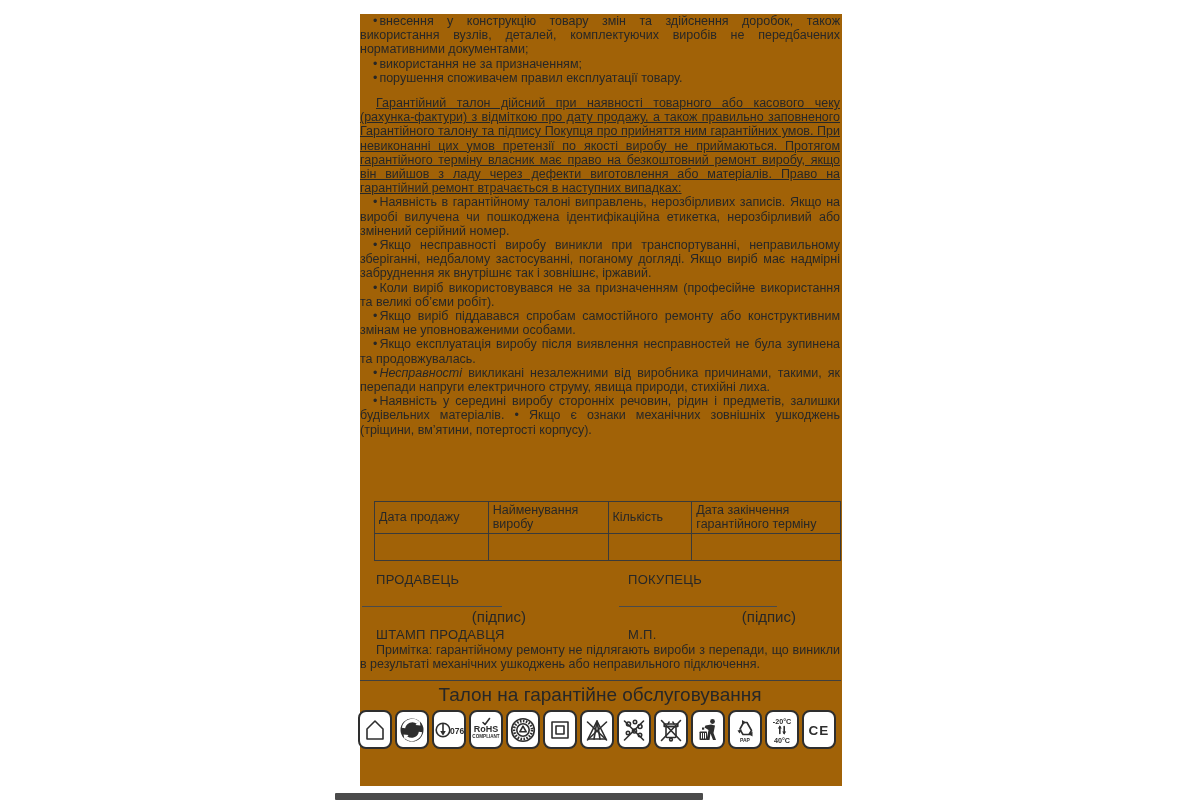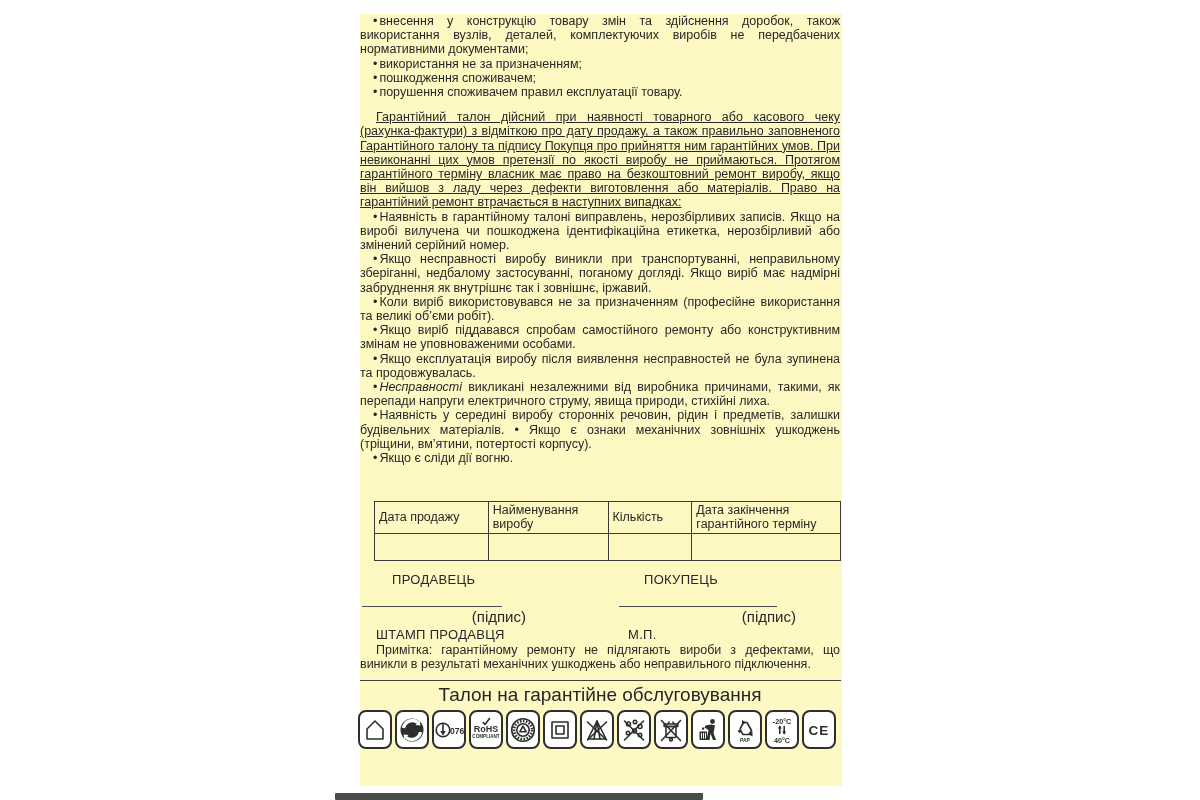--- a/index.html
+++ b/index.html
@@ -6,21 +6,21 @@
   html,body { margin:0; padding:0; }
   body {
     width:1200px; height:800px; overflow:hidden;
     background:#ffffff;
     font-family:"Liberation Sans", sans-serif;
     color:#272727;
     position:relative;
   }
   .page {
     position:absolute; left:360px; top:14px; width:482px; height:772px;
-    background:#fef9c3;
+    background:#a16207;
   }
   .textblock { position:absolute; left:0; top:0; width:480px; }
   p { margin:0; font-size:12.5px; line-height:14.2px; text-align:justify; }
   p.indent { text-indent:16px; }
   p.li { text-indent:13px; }
   .gap { margin-top:11px;text-decoration:underline; }
   .blt { padding-right:2px; }
 
   
   .wtable {
@@ -34,21 +34,21 @@
   }
   .wtable th { height:32px; }
   .wtable td { height:27px; }
   .c1 { width:114px; } .c2 { width:120px; } .c3 { width:84px; } .c4 { width:149px; }
 
   
   .sigs { position:absolute; left:0; top:558px; width:480px; display:flex; }
   .sig-col { font-size:13px; }
   .sig-col.left  { width:268px; padding-left:16px; }
   .sig-col.right { width:212px; }
-  .sig-label { letter-spacing:0.3px;margin-left:16px; }
+  .sig-label { letter-spacing:0.3px; }
   .sig-line { border-bottom:1.4px solid #4a4a4a; height:20px; }
   .sig-col.left  .sig-line { width:140px; margin-left:-14px; }
   .sig-col.right .sig-line { width:158px; margin-left:-9px; }
   .sig-caption { font-size:15px; text-align:right; width:150px; margin-top:1px; }
   .sig-col.right .sig-caption { width:168px; }
   .sig-stamp { margin-top:2px; letter-spacing:0.3px; }
 
   .note { position:absolute; left:0; top:629px; width:480px; }
 
   .footer-rule {
@@ -82,33 +82,31 @@
   }
 </style>
 </head>
 <body>
 
 <div class="page">
 
   <div class="textblock">
     <p class="li"><span class="blt">•</span><span>внесення у конструкцію товару змін та здійснення доробок, також використання вузлів, деталей, комплектуючих виробів не передбачених нормативними документами;</span></p>
     <p class="li"><span class="blt">•</span><span>використання не за призначенням;</span></p>
-    <p class="li"><span class="blt">•</span><span>пошкодження споживачем;</span></p>
     <p class="li"><span class="blt">•</span><span>порушення споживачем правил експлуатації товару.</span></p>
 
     <p class="indent gap">Гарантійний талон дійсний при наявності товарного або касового чеку (рахунка-фактури) з відміткою про дату продажу, а також правильно заповненого Гарантійного талону та підпису Покупця про прийняття ним гарантійних умов. При невиконанні цих умов претензії по якості виробу не приймаються. Протягом гарантійного терміну власник має право на безкоштовний ремонт виробу, якщо він вийшов з ладу через дефекти виготовлення або матеріалів. Право на гарантійний ремонт втрачається в наступних випадках:</p>
 
     <p class="li"><span class="blt">•</span><span>Наявність в гарантійному талоні виправлень, нерозбірливих записів. Якщо на виробі вилучена чи пошкоджена ідентифікаційна етикетка, нерозбірливий або змінений серійний номер.</span></p>
     <p class="li"><span class="blt">•</span><span>Якщо несправності виробу виникли при транспортуванні, неправильному зберіганні, недбалому застосуванні, поганому догляді. Якщо виріб має надмірні забруднення як внутрішнє так і зовнішнє, іржавий.</span></p>
     <p class="li"><span class="blt">•</span><span>Коли виріб використовувався не за призначенням (професійне використання та великі об’єми робіт).</span></p>
     <p class="li"><span class="blt">•</span><span>Якщо виріб піддавався спробам самостійного ремонту або конструктивним змінам не уповноваженими особами.</span></p>
     <p class="li"><span class="blt">•</span><span>Якщо експлуатація виробу після виявлення несправностей не була зупинена та продовжувалась.</span></p>
     <p class="li"><span class="blt">•</span><i>Несправності</i> <span>викликані незалежними від виробника причинами, такими, як перепади напруги електричного струму, явища природи, стихійні лиха.</span></p>
     <p class="li"><span class="blt">•</span><span>Наявність у середині виробу сторонніх речовин, рідин і предметів, залишки будівельних матеріалів. • Якщо є ознаки механічних зовнішніх ушкоджень (тріщини, вм’ятини, потертості корпусу).</span></p>
-    <p class="li"><span class="blt">•</span><span>Якщо є сліди дії вогню.</span></p>
 
   </div>
 
   <table class="wtable">
     <tbody>
         <tr>
       <th class="c1">Дата продажу</th>
       <th class="c2">Найменування виробу</th>
       <th class="c3">Кількість</th>
       <th class="c4">Дата закінчення гарантійного терміну</th>
@@ -131,21 +129,21 @@
     </div>
     <div class="sig-col right">
       <div class="sig-label">ПОКУПЕЦЬ</div>
       <div class="sig-line"></div>
       <div class="sig-caption">(підпис)</div>
       <div class="sig-stamp">М.П.</div>
     </div>
   </div>
 
   <div class="note">
-    <p class="indent">Примітка: гарантійному ремонту не підлягають вироби з дефектами, що виникли в результаті механічних ушкоджень або неправильного підключення.</p>
+    <p class="indent">Примітка: гарантійному ремонту не підлягають вироби з перепади, що виникли в результаті механічних ушкоджень або неправильного підключення.</p>
   </div>
 
   <div class="footer-rule"></div>
   <div class="footer-title">Талон на гарантійне обслуговування</div>
 
   <div class="icons">
 
     <span class="ic">
       <svg viewBox="0 0 30 34">
           <path class="st" d="M7 16 L15 8 L23 16 L23 26 L7 26 Z"></path>

